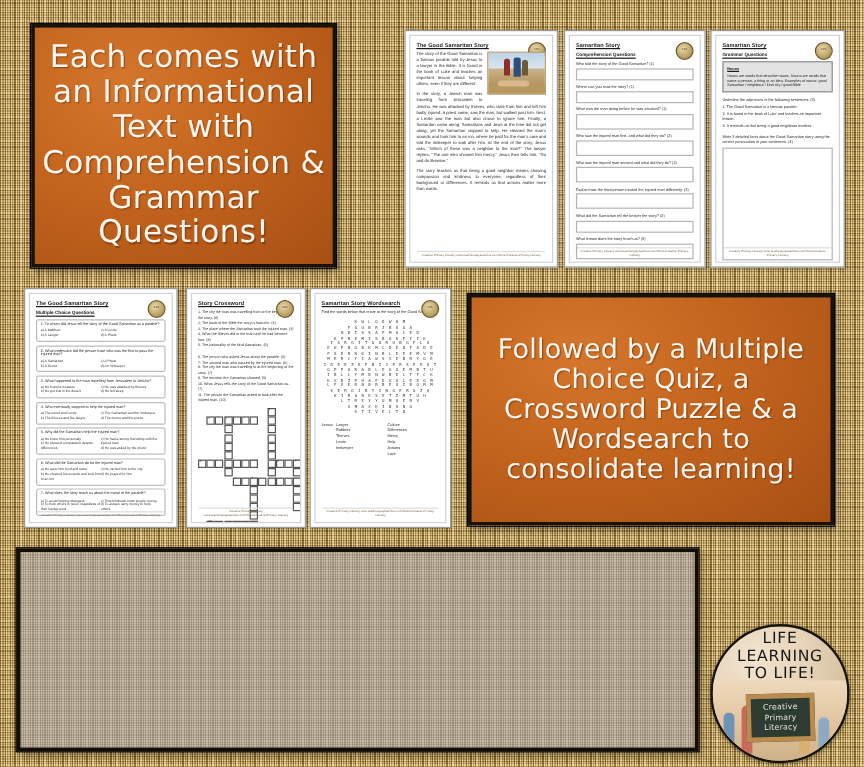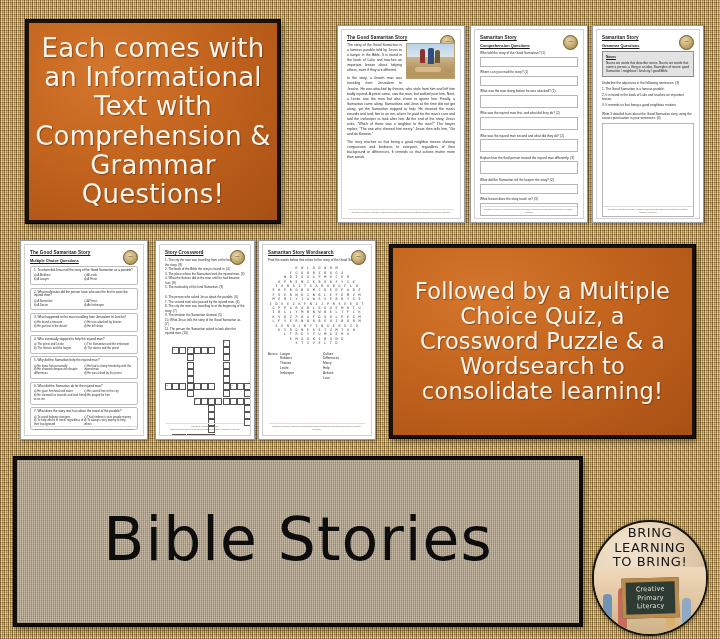--- a/index.html
+++ b/index.html
@@ -527,33 +527,32 @@
 
     <div class="pg-foot">Creative Primary Literacy www.teacherspayteachers.com/Store/Creative-Primary-Literacy</div>
   </div>
 </div>
 
 <div class="orange-panel" id="panel-mid-right">
   <div class="ptext">Followed by a Multiple Choice Quiz, a Crossword Puzzle &amp; a Wordsearch to consolidate learning!</div>
 </div>
 
 <div id="title-banner">
-  <div class="bt-main">Bible Stories</div>
 </div>
 
 <div id="logo-badge">
   <div class="kids">
     <div class="kid k1"></div>
       <div class="kid k2"></div>
     <div class="kid k3"></div>
       <div class="kid k4"></div>
   </div>
   <div class="logo-text">
-    <div>BRING</div>
+    <div>LIFE</div>
     <div>LEARNING</div>
-    <div>TO BRING!</div>
+    <div>TO LIFE!</div>
   </div>
   <div class="chalk">
     <span>Creative</span>
     <span>Primary</span>
     <span>Literacy</span>
   </div>
 </div>
 
 </body></html>

